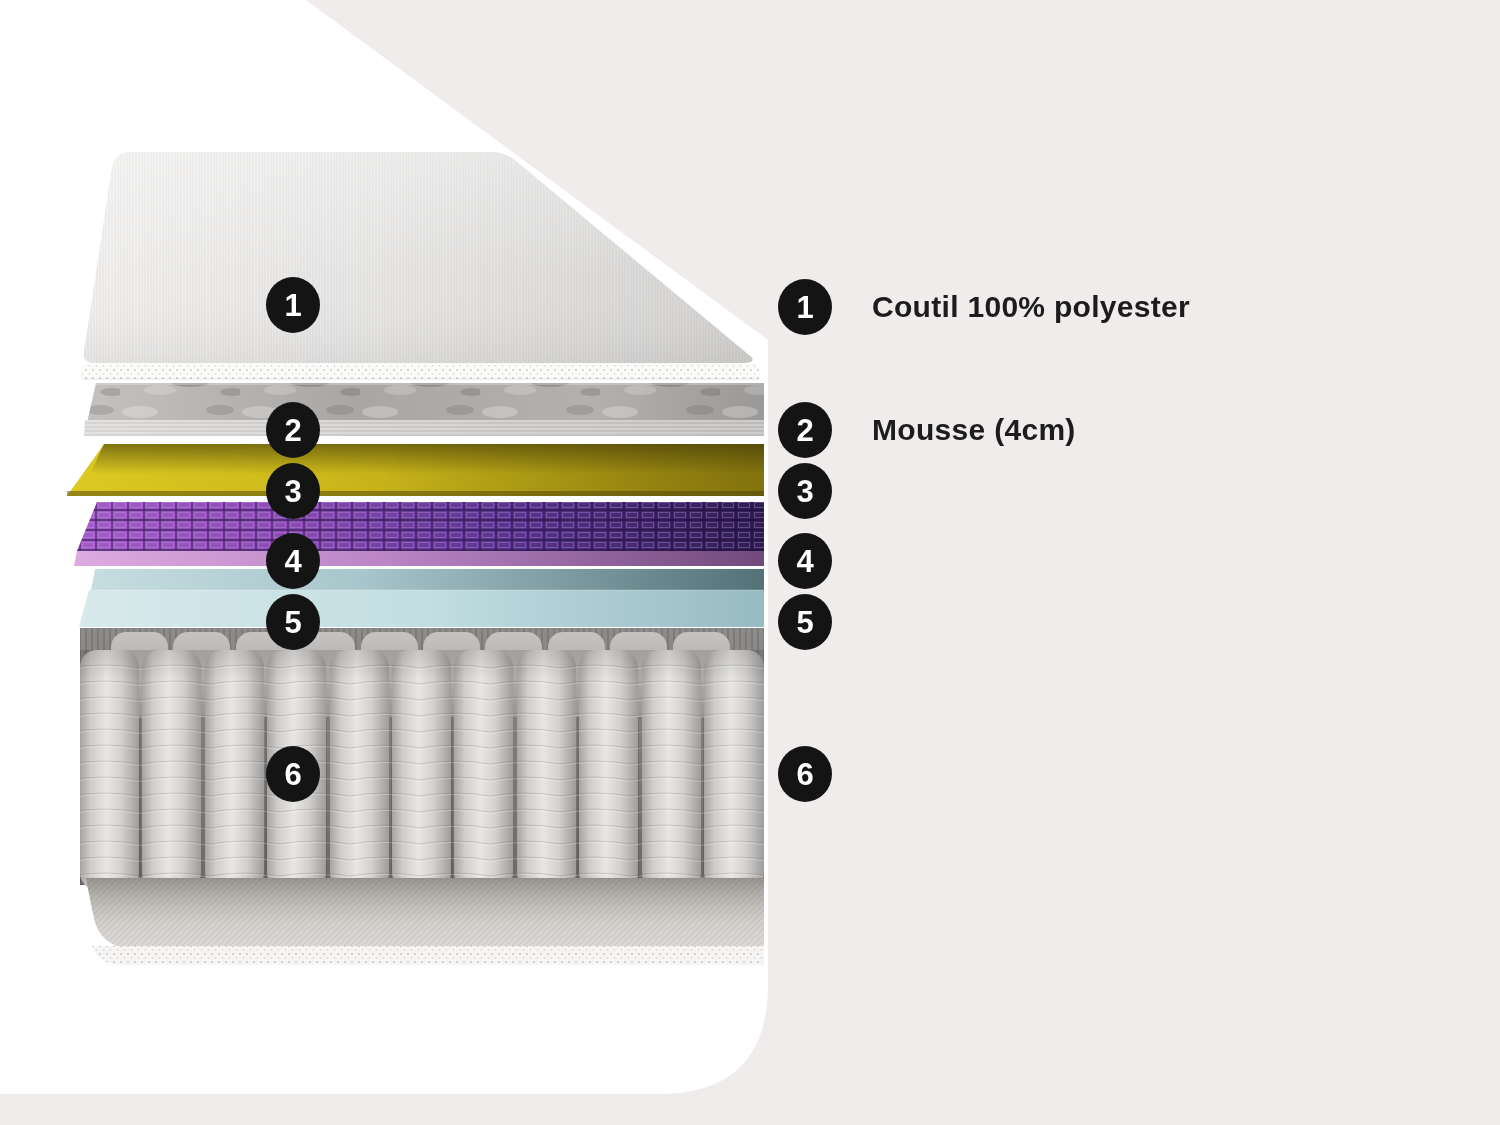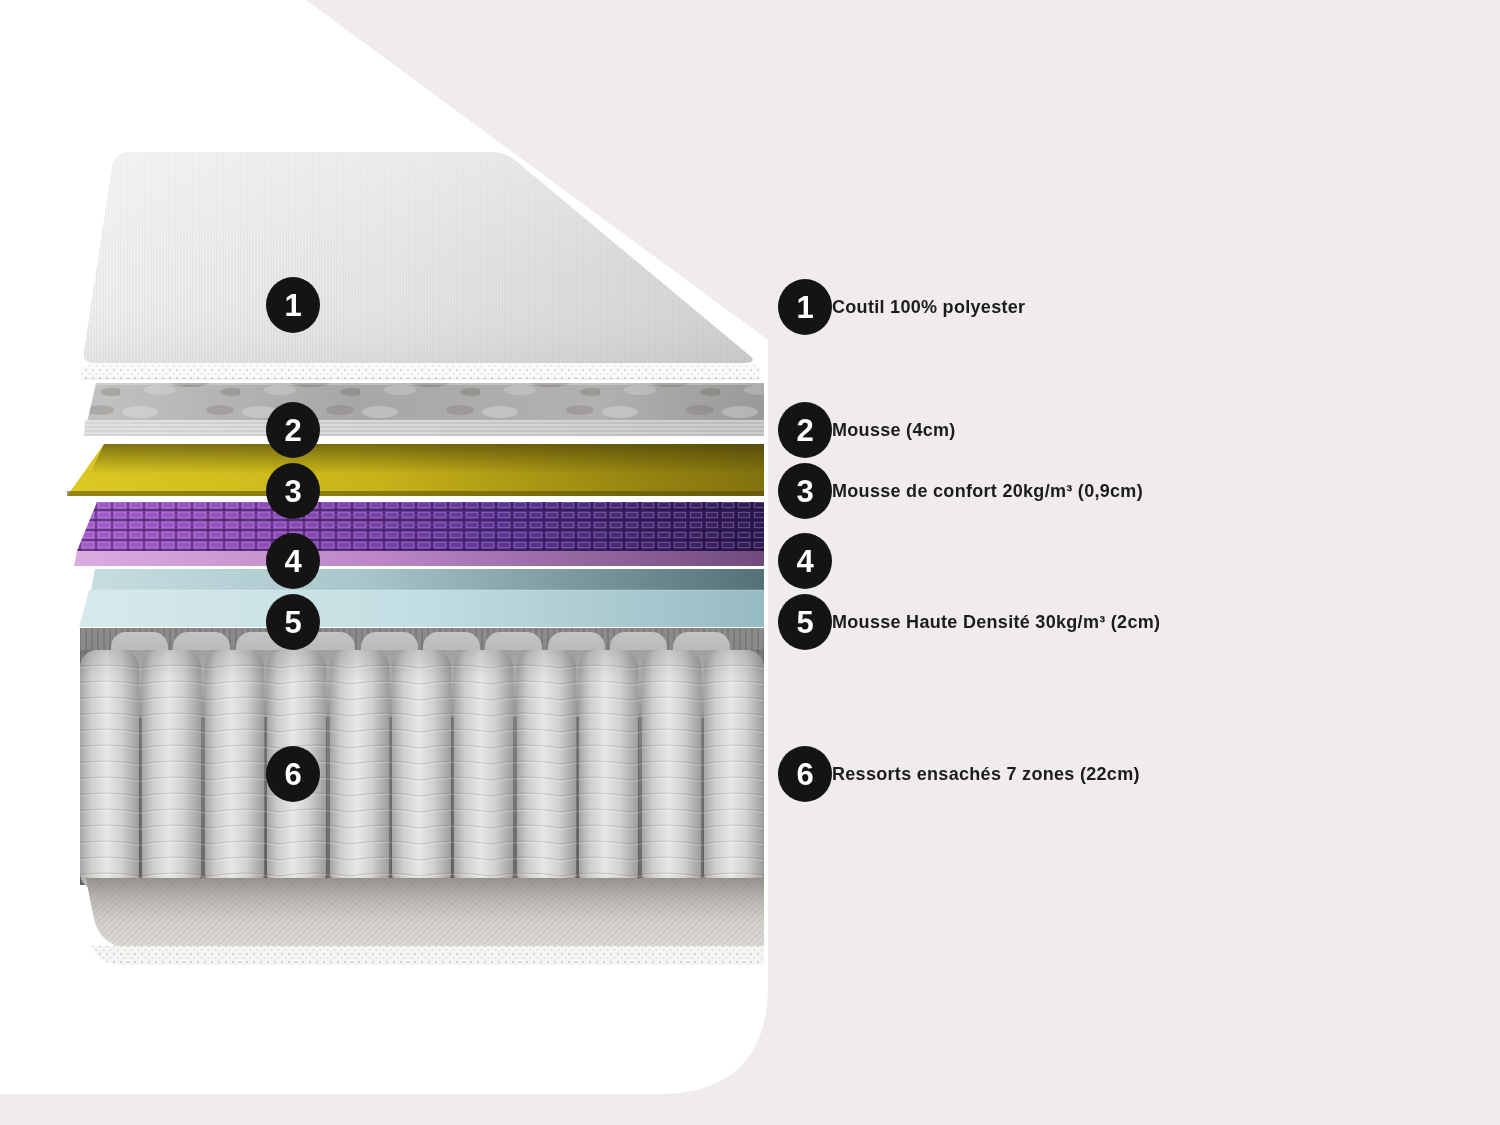--- a/index.html
+++ b/index.html
@@ -23,21 +23,22 @@
     line-height:1;
     user-select:none;
   }
   .legend-row{
     position:absolute;left:778px;
     height:56px;
     display:flex;align-items:center;
   }
   .legend-row .badge{position:static;flex:0 0 auto;}
   .legend-label{
-    font-size:18px;
+    margin-left:40px;
+    font-size:30px;
     font-weight:700;
     letter-spacing:.3px;
     color:#1c1c1c;
     white-space:nowrap;
   }
 </style>
 </head>
 <body>
 
 <div class="stage">
@@ -267,33 +268,30 @@
   <div class="legend-row" style="top:402px;">
     <div class="badge">
         <span>2</span>
       </div>
     <div class="legend-label">Mousse (4cm)</div>
   </div>
   <div class="legend-row" style="top:463px;">
     <div class="badge">
         <span>3</span>
       </div>
-    <div class="legend-label">Mousse de confort 20kg/m³ (0,9cm)</div>
   </div>
   <div class="legend-row" style="top:533px;">
     <div class="badge">
         <span>4</span>
       </div>
   </div>
   <div class="legend-row" style="top:594px;">
     <div class="badge">
         <span>5</span>
       </div>
-    <div class="legend-label">Mousse Haute Densité 30kg/m³ (2cm)</div>
   </div>
   <div class="legend-row" style="top:746px;">
     <div class="badge">
         <span>6</span>
       </div>
-    <div class="legend-label">Ressorts ensachés 7 zones (22cm)</div>
   </div>
 
 </div>
 
 </body></html>

